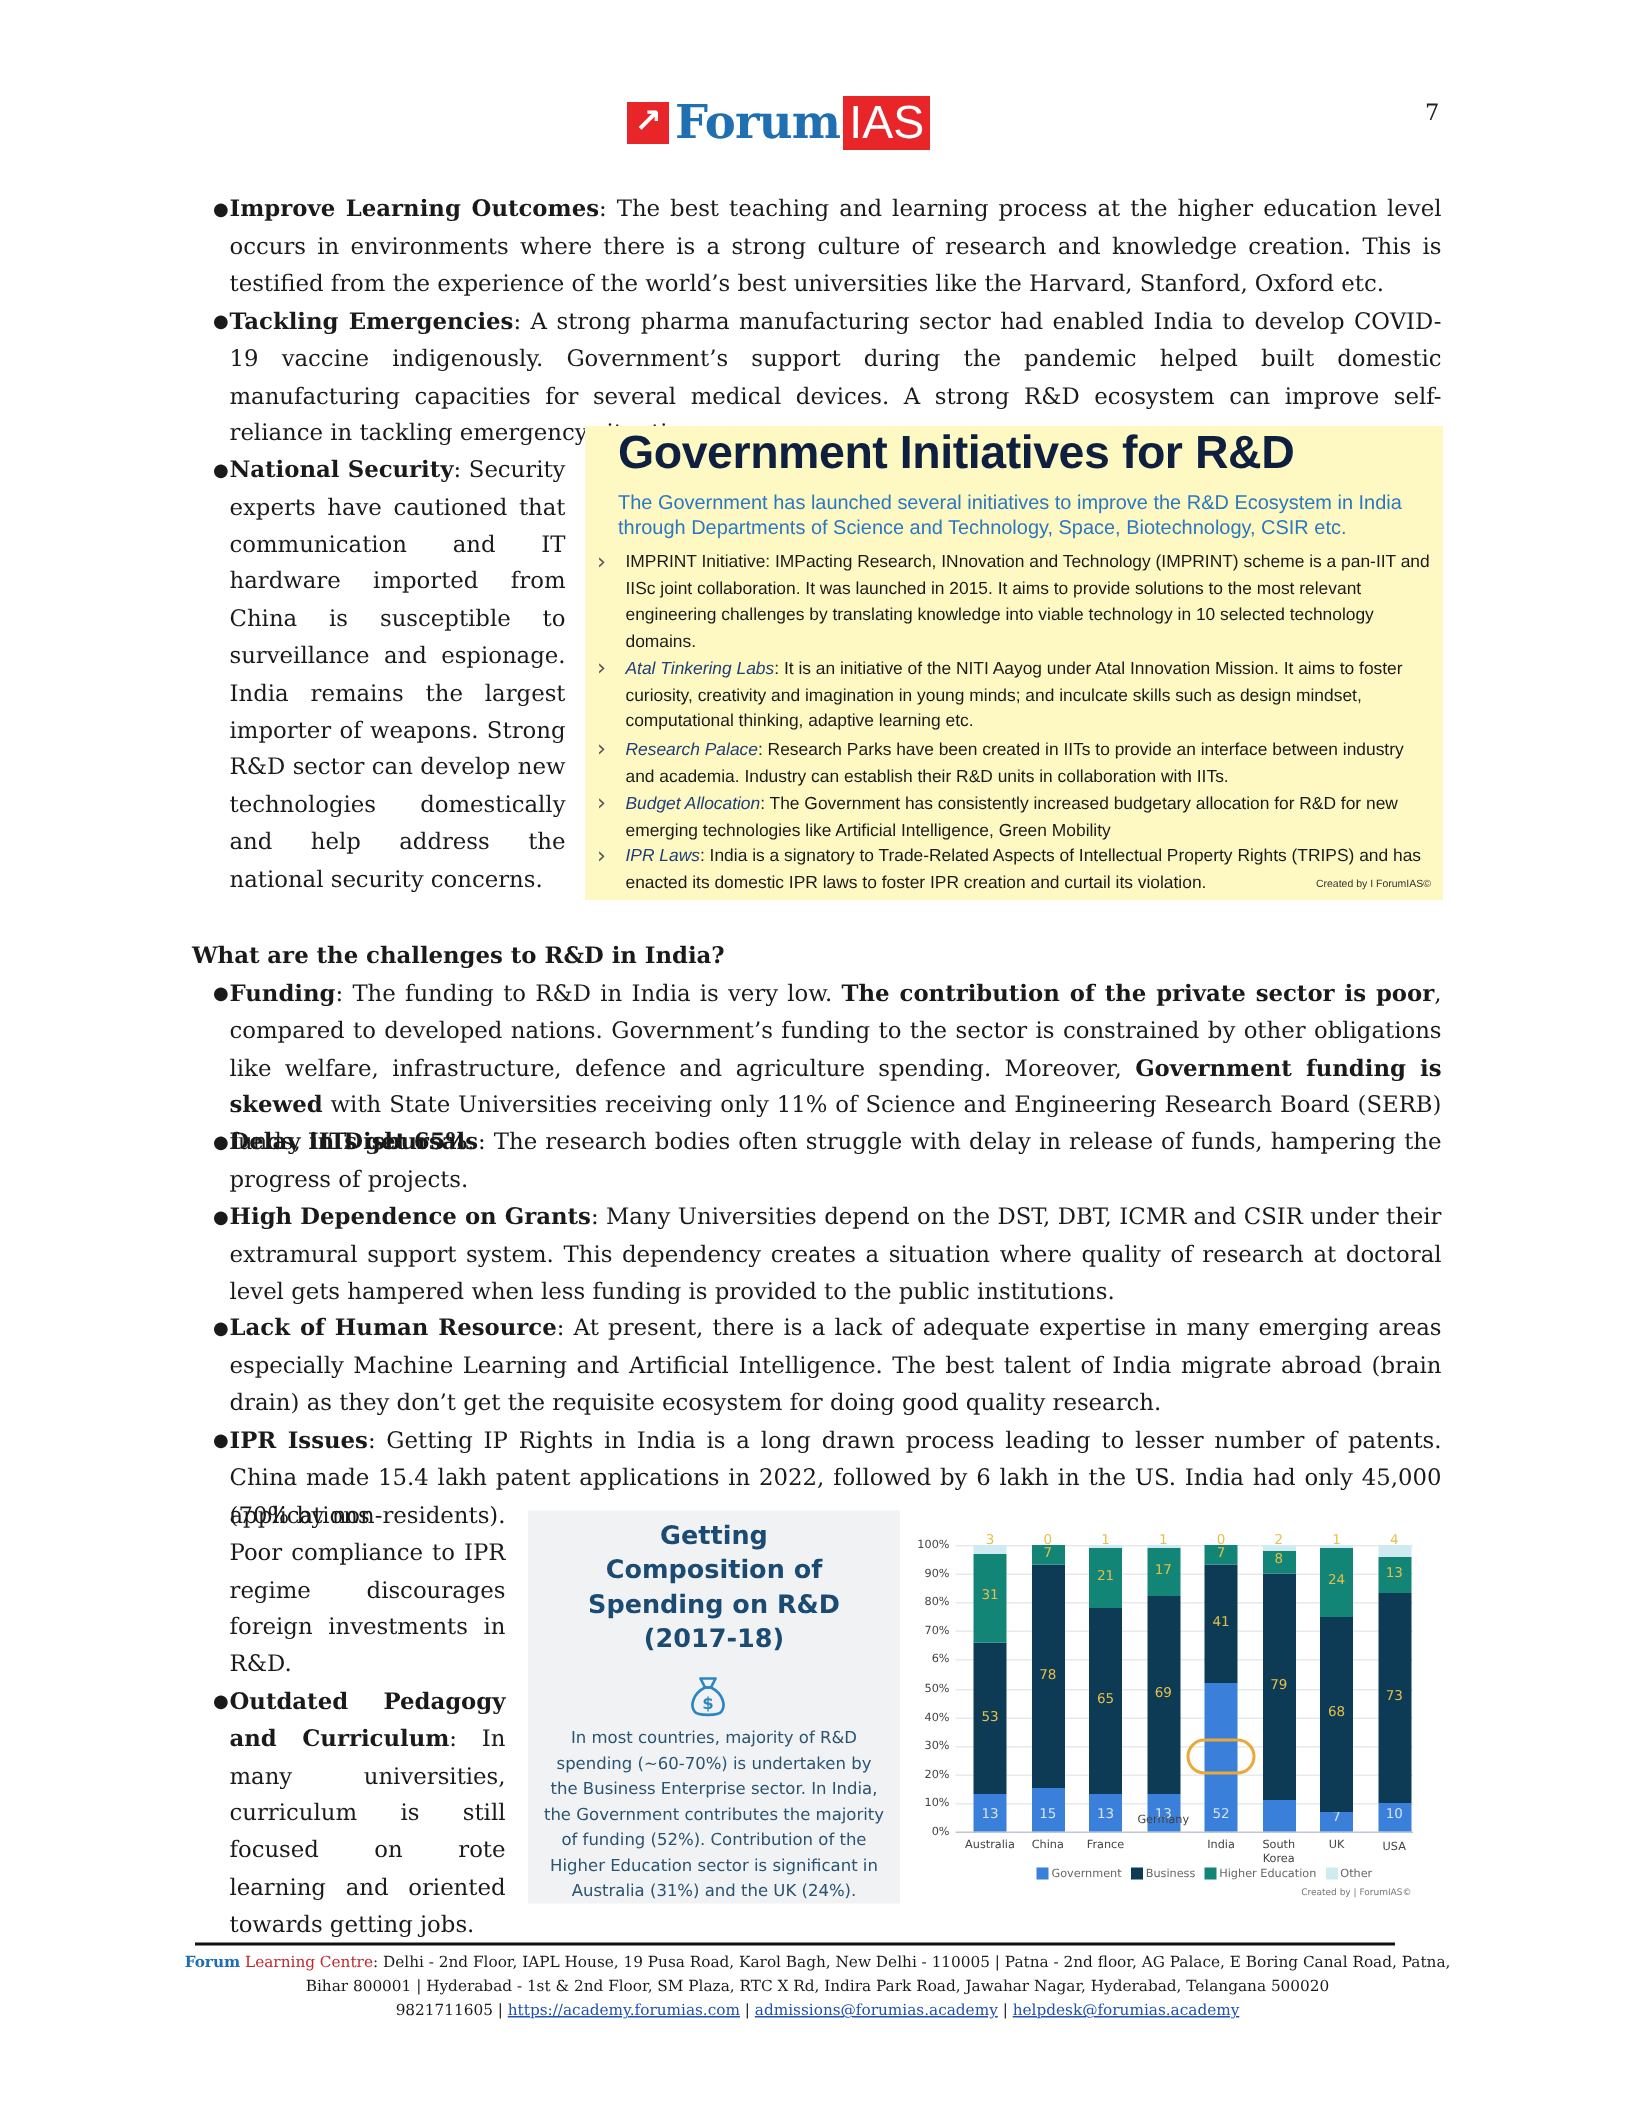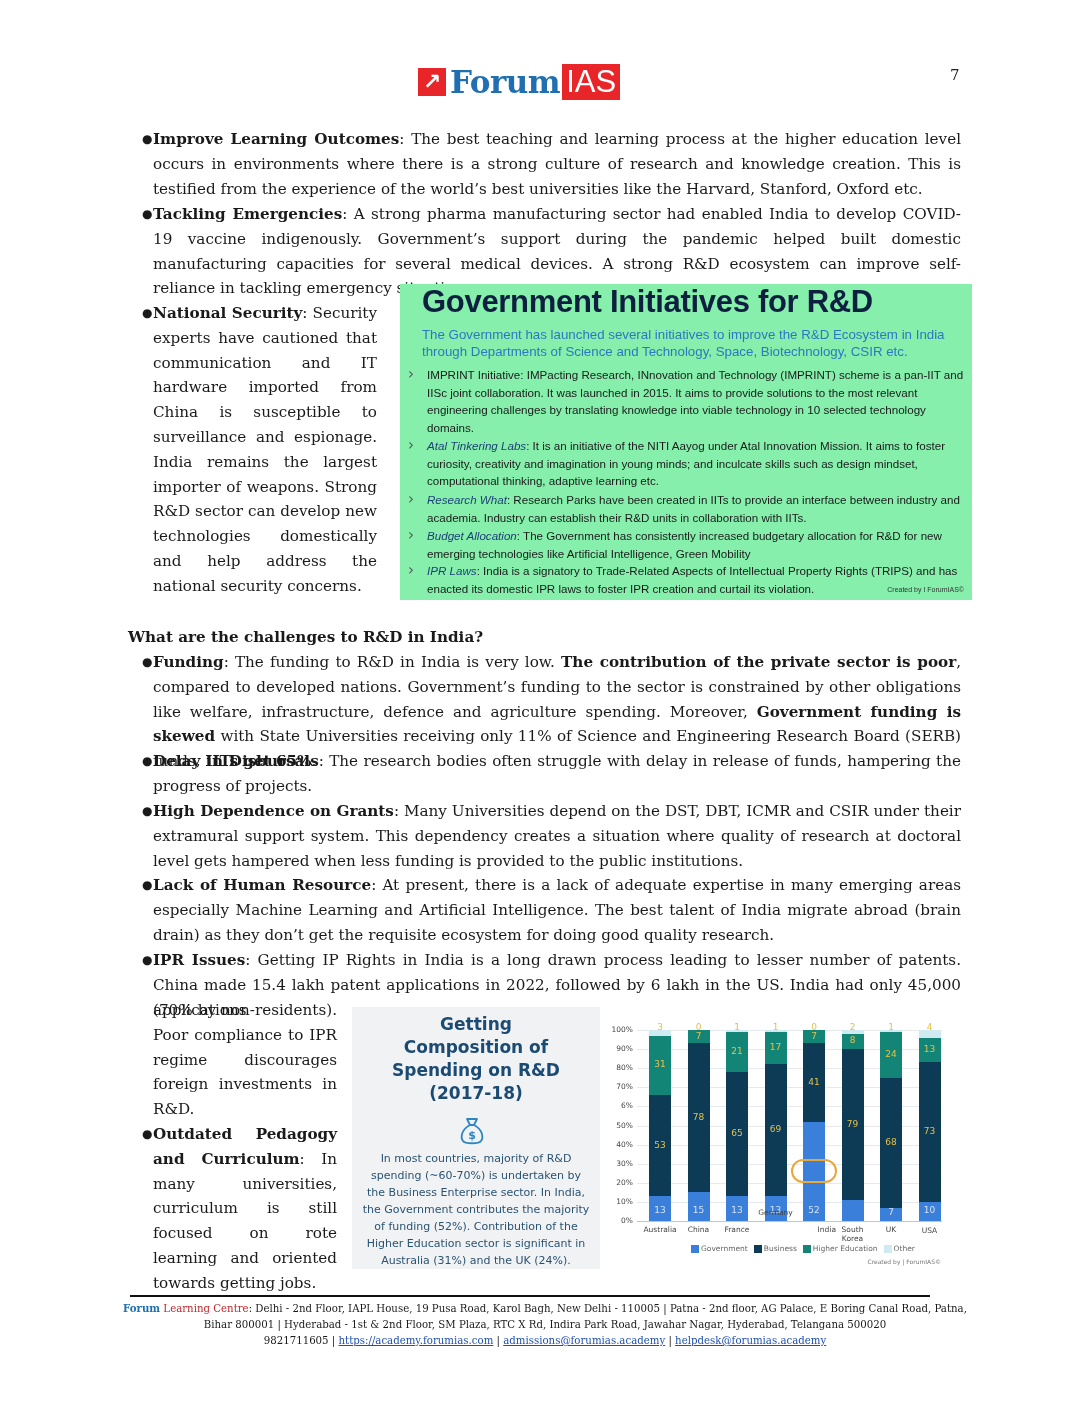--- a/index.html
+++ b/index.html
@@ -14,21 +14,21 @@
   .logo-ias { background: #e8262a; color: #fff; font-family: "Liberation Sans", sans-serif; font-size: 31px; padding: 0 4px; height: 36px; line-height: 36px; margin-left: 2px; }
   .page-num { left: 950px; top: 66px; font-family: "DejaVu Serif", serif; font-size: 15px; color: #222; }
 
   
   .para { font-family: "DejaVu Serif", "Liberation Serif", serif; font-size: 15.2px; line-height: 24.8px; text-align: justify; color: #1a1a1a; }
   .para b { font-weight: bold; }
   .bullet-dot { position: absolute; left: -11px; top: 0; font-size: 12px; }
   .heading { font-family: "DejaVu Serif", serif; font-weight: bold; font-size: 15.2px; line-height: 24px; }
 
   
-  .gi { left: 400px; top: 284px; width: 572px; height: 316px; background: #86efac; font-family: "Liberation Sans", sans-serif; }
+  .gi { left: 390px; top: 284px; width: 572px; height: 316px; background: #fef9c3; font-family: "Liberation Sans", sans-serif; }
   .gi-title { position: absolute; left: 22px; top: 0px; font-size: 31px; font-weight: bold; color: #0e1f3f; letter-spacing: -0.3px; }
   .gi-sub { position: absolute; left: 22px; top: 42px; width: 545px; font-size: 13.3px; line-height: 17px; color: #2b78c2; }
   .gi-item { position: absolute; left: 22px; width: 545px; font-size: 11.6px; line-height: 17.5px; color: #1a1a1a; padding-left: 5px; }
   .gi-chev { position: absolute; left: -14px; top: 0; font-size: 15px; color: #555; font-family: "DejaVu Sans", sans-serif; line-height: 17px; }
   .gi-key { color: #1e3f78; font-style: italic; }
   .gi-credit { position: absolute; right: 8px; top: 302px; font-size: 7px; color: #333; }
 
   
   .sec { left: 352px; top: 1007px; width: 248px; height: 262px; background: #f1f2f3; font-family: "DejaVu Sans", sans-serif; text-align: center; }
   .sec-title { position: absolute; left: 0; top: 6px; width: 248px; font-size: 17px; line-height: 23px; font-weight: bold; color: #1b4a73; }
@@ -85,21 +85,21 @@
   <div class="gi-item" style="top:82px;">
     <span class="gi-chev">›</span>
     <span>IMPRINT Initiative:</span><span> IMPacting Research, INnovation and Technology (IMPRINT) scheme is a pan-IIT and IISc joint collaboration. It was launched in 2015. It aims to provide solutions to the most relevant engineering challenges by translating knowledge into viable technology in 10 selected technology domains.</span>
   </div>
   <div class="gi-item" style="top:153px;">
     <span class="gi-chev">›</span>
     <span class="gi-key">Atal Tinkering Labs</span><span>: It is an initiative of the NITI Aayog under Atal Innovation Mission. It aims to foster curiosity, creativity and imagination in young minds; and inculcate skills such as design mindset, computational thinking, adaptive learning etc.</span>
   </div>
   <div class="gi-item" style="top:207px;">
     <span class="gi-chev">›</span>
-    <span class="gi-key">Research What</span><span>: Research Parks have been created in IITs to provide an interface between industry and academia. Industry can establish their R&amp;D units in collaboration with IITs.</span>
+    <span class="gi-key">Research Palace</span><span>: Research Parks have been created in IITs to provide an interface between industry and academia. Industry can establish their R&amp;D units in collaboration with IITs.</span>
   </div>
   <div class="gi-item" style="top:243px;">
     <span class="gi-chev">›</span>
     <span class="gi-key">Budget Allocation</span><span>: The Government has consistently increased budgetary allocation for R&amp;D for new emerging technologies like Artificial Intelligence, Green Mobility</span>
   </div>
   <div class="gi-item" style="top:278px;">
     <span class="gi-chev">›</span>
     <span class="gi-key">IPR Laws</span><span>: India is a signatory to Trade-Related Aspects of Intellectual Property Rights  (TRIPS) and has enacted its domestic IPR laws to foster IPR creation and curtail its violation.</span>
   </div>
   <div class="gi-credit">Created by I ForumIAS©</div>
@@ -219,21 +219,21 @@
       <div class="xlabel" style="left: 148.5px; top: 188px; white-space: pre-line;">Germany</div>
       <div class="bar" style="left: 198px; top: 0px;">
         <div class="seg" style="top: 101.68px; height: 99.32px; background: rgb(58, 127, 217);"></div>
         <div class="seg-label" style="top: 185px; color: rgb(213, 227, 245);">52</div>
         <div class="seg" style="top: 23.37px; height: 78.31px; background: rgb(13, 58, 85);"></div>
         <div class="seg-label" style="top: 56.525px; color: rgb(229, 192, 74);">41</div>
         <div class="seg" style="top: 10px; height: 13.37px; background: rgb(18, 133, 119);"></div>
         <div class="seg-label" style="top: 10.685px; color: rgb(229, 192, 74);">7</div>
         <div class="seg-label" style="top: 2px; color: rgb(229, 192, 74);">0</div>
       </div>
-      <div class="xlabel" style="left: 187px; top: 205px; white-space: pre-line; text-align: right;">India</div>
+      <div class="xlabel" style="left: 187px; top: 205px; white-space: pre-line;">India</div>
       <div class="highlight-ring" style="left: 186px; top: 139.34px; width: 46px; height: 24px;"></div>
       <div class="bar" style="left: 236.5px; top: 0px;">
         <div class="seg" style="top: 179.99px; height: 21.01px; background: rgb(58, 127, 217);"></div>
         <div class="seg-label" style="top: 185px; color: rgb(213, 227, 245); padding-left: 45px;">11</div>
         <div class="seg" style="top: 29.1px; height: 150.89px; background: rgb(13, 58, 85);"></div>
         <div class="seg-label" style="top: 98.545px; color: rgb(229, 192, 74);">79</div>
         <div class="seg" style="top: 13.82px; height: 15.28px; background: rgb(18, 133, 119);"></div>
         <div class="seg-label" style="top: 15.46px; color: rgb(229, 192, 74);">8</div>
         <div class="seg" style="top: 10px; height: 3.82px; background: rgb(207, 234, 240);"></div>
         <div class="seg-label" style="top: 2px; color: rgb(229, 192, 74);">2</div>

